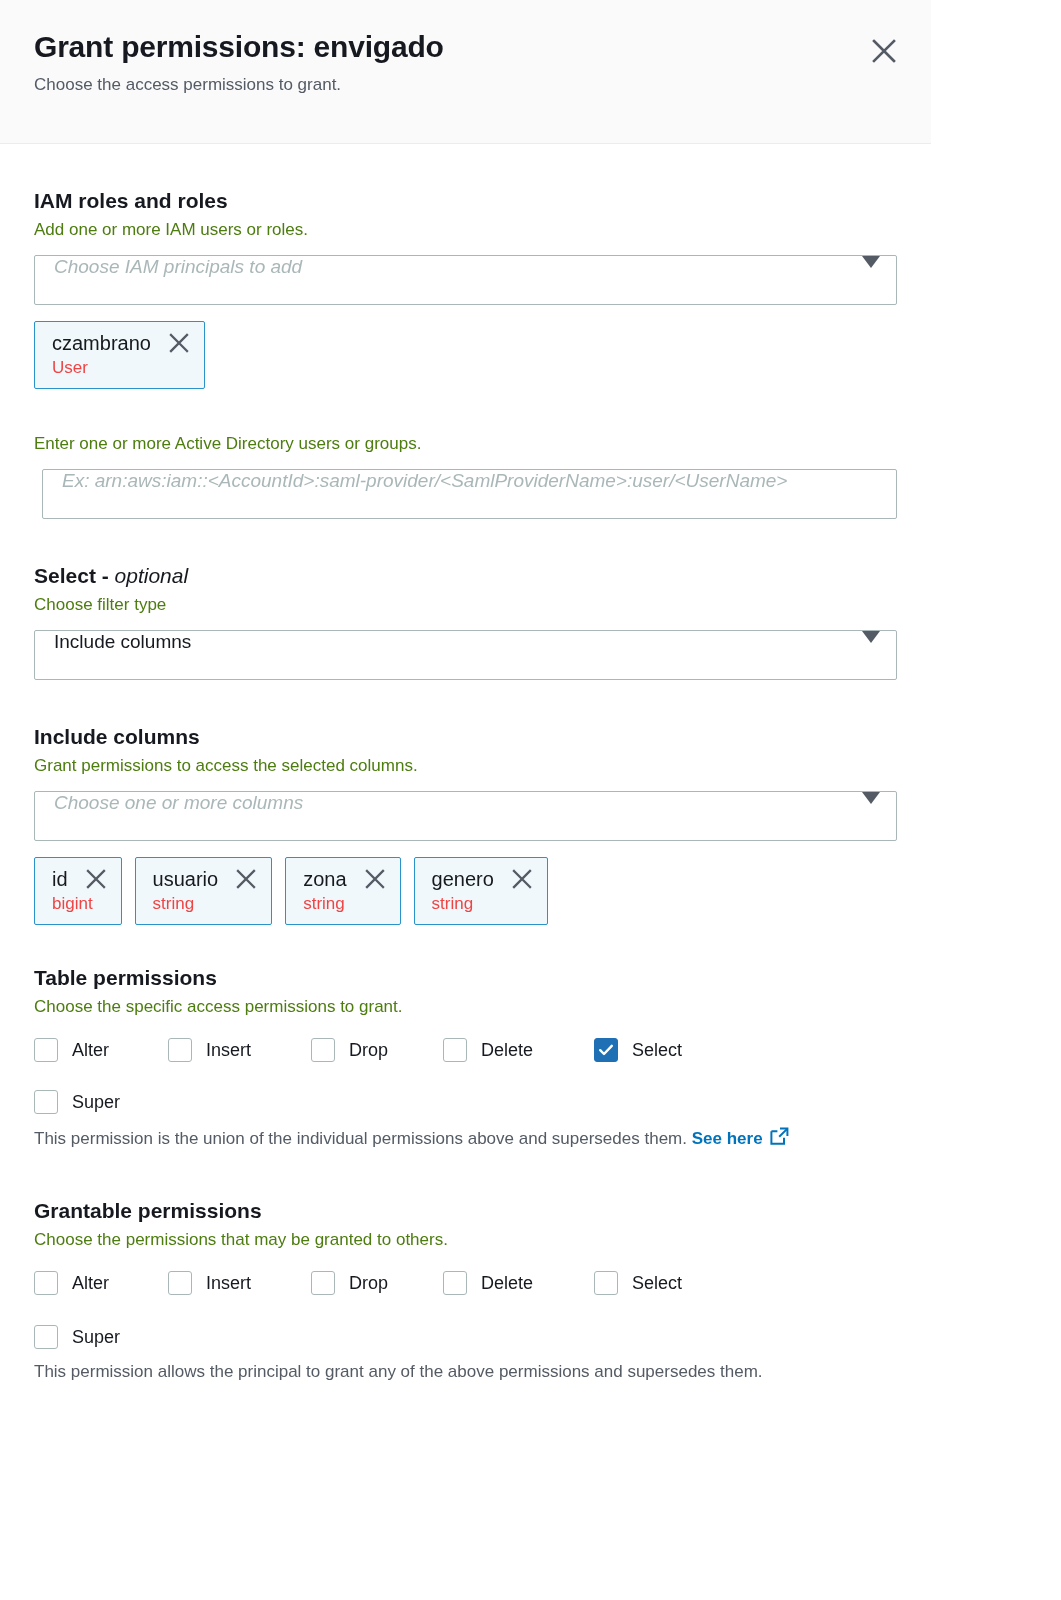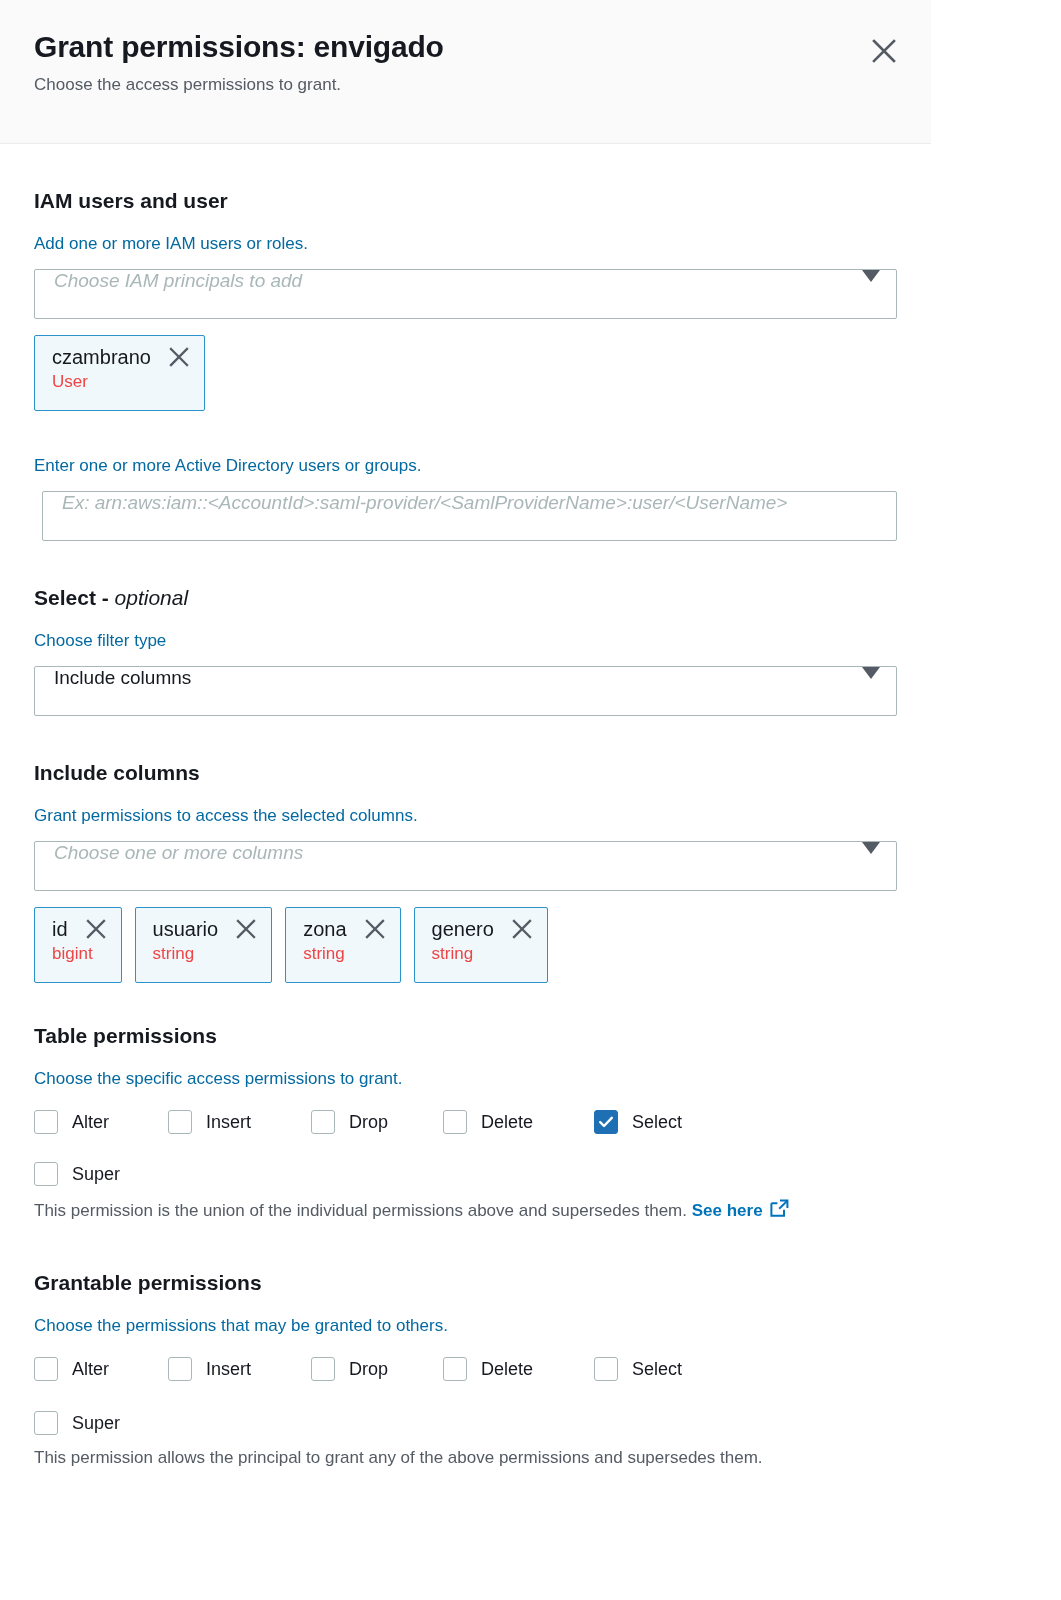--- a/index.html
+++ b/index.html
@@ -79,22 +79,22 @@
     font-weight: bold;
     color: #16191f;
     line-height: 1.2;
   }
   .field-label .optional {
     font-weight: normal;
     font-style: italic;
   }
   .field-desc {
     font-size: 17px;
-    color: #0369a1;
-    margin-top: 20px;
+    color: #4d7c0f;
+    margin-top: 6px;
     line-height: 1.3;
   }
 
   
   .select-box, .text-input {
     margin-top: 14px;
     height: 50px;
     border: 1px solid #aab7b8;
     border-radius: 2px;
     background: #ffffff;
@@ -136,21 +136,21 @@
   .token-row {
     display: flex;
     flex-wrap: wrap;
     gap: 13px;
     margin-top: 16px;
   }
   .token {
     border: 1px solid #2a93c9;
     background: #f1f8fc;
     border-radius: 2px;
-    padding: 9px 13px 17px 17px;
+    padding: 9px 13px 9px 17px;
     min-width: 64px;
     box-sizing: border-box;
   }
   .token-top {
     display: flex;
     align-items: center;
     gap: 16px;
     justify-content: space-between;
   }
   .token-name {
@@ -244,21 +244,21 @@
         <svg width="30" height="30" viewBox="0 0 30 30" aria-hidden="true">
           <path d="M5 5 L25 25 M25 5 L5 25" stroke="#545b64" stroke-width="2.6" stroke-linecap="square" fill="none"></path>
         </svg>
       </span>
     </button>
   </div>
 
   <div class="modal-body">
 
     <div class="field-group">
-      <div class="field-label">IAM users and user</div>
+      <div class="field-label">IAM roles and roles</div>
       <div class="field-desc">Add one or more IAM users or roles.</div>
 
       <div class="select-box">
         <span class="placeholder">Choose IAM principals to add</span>
         <span class="caret"></span>
       </div>
 
       <div class="token-row">
         <div class="token">
           <div class="token-top">

